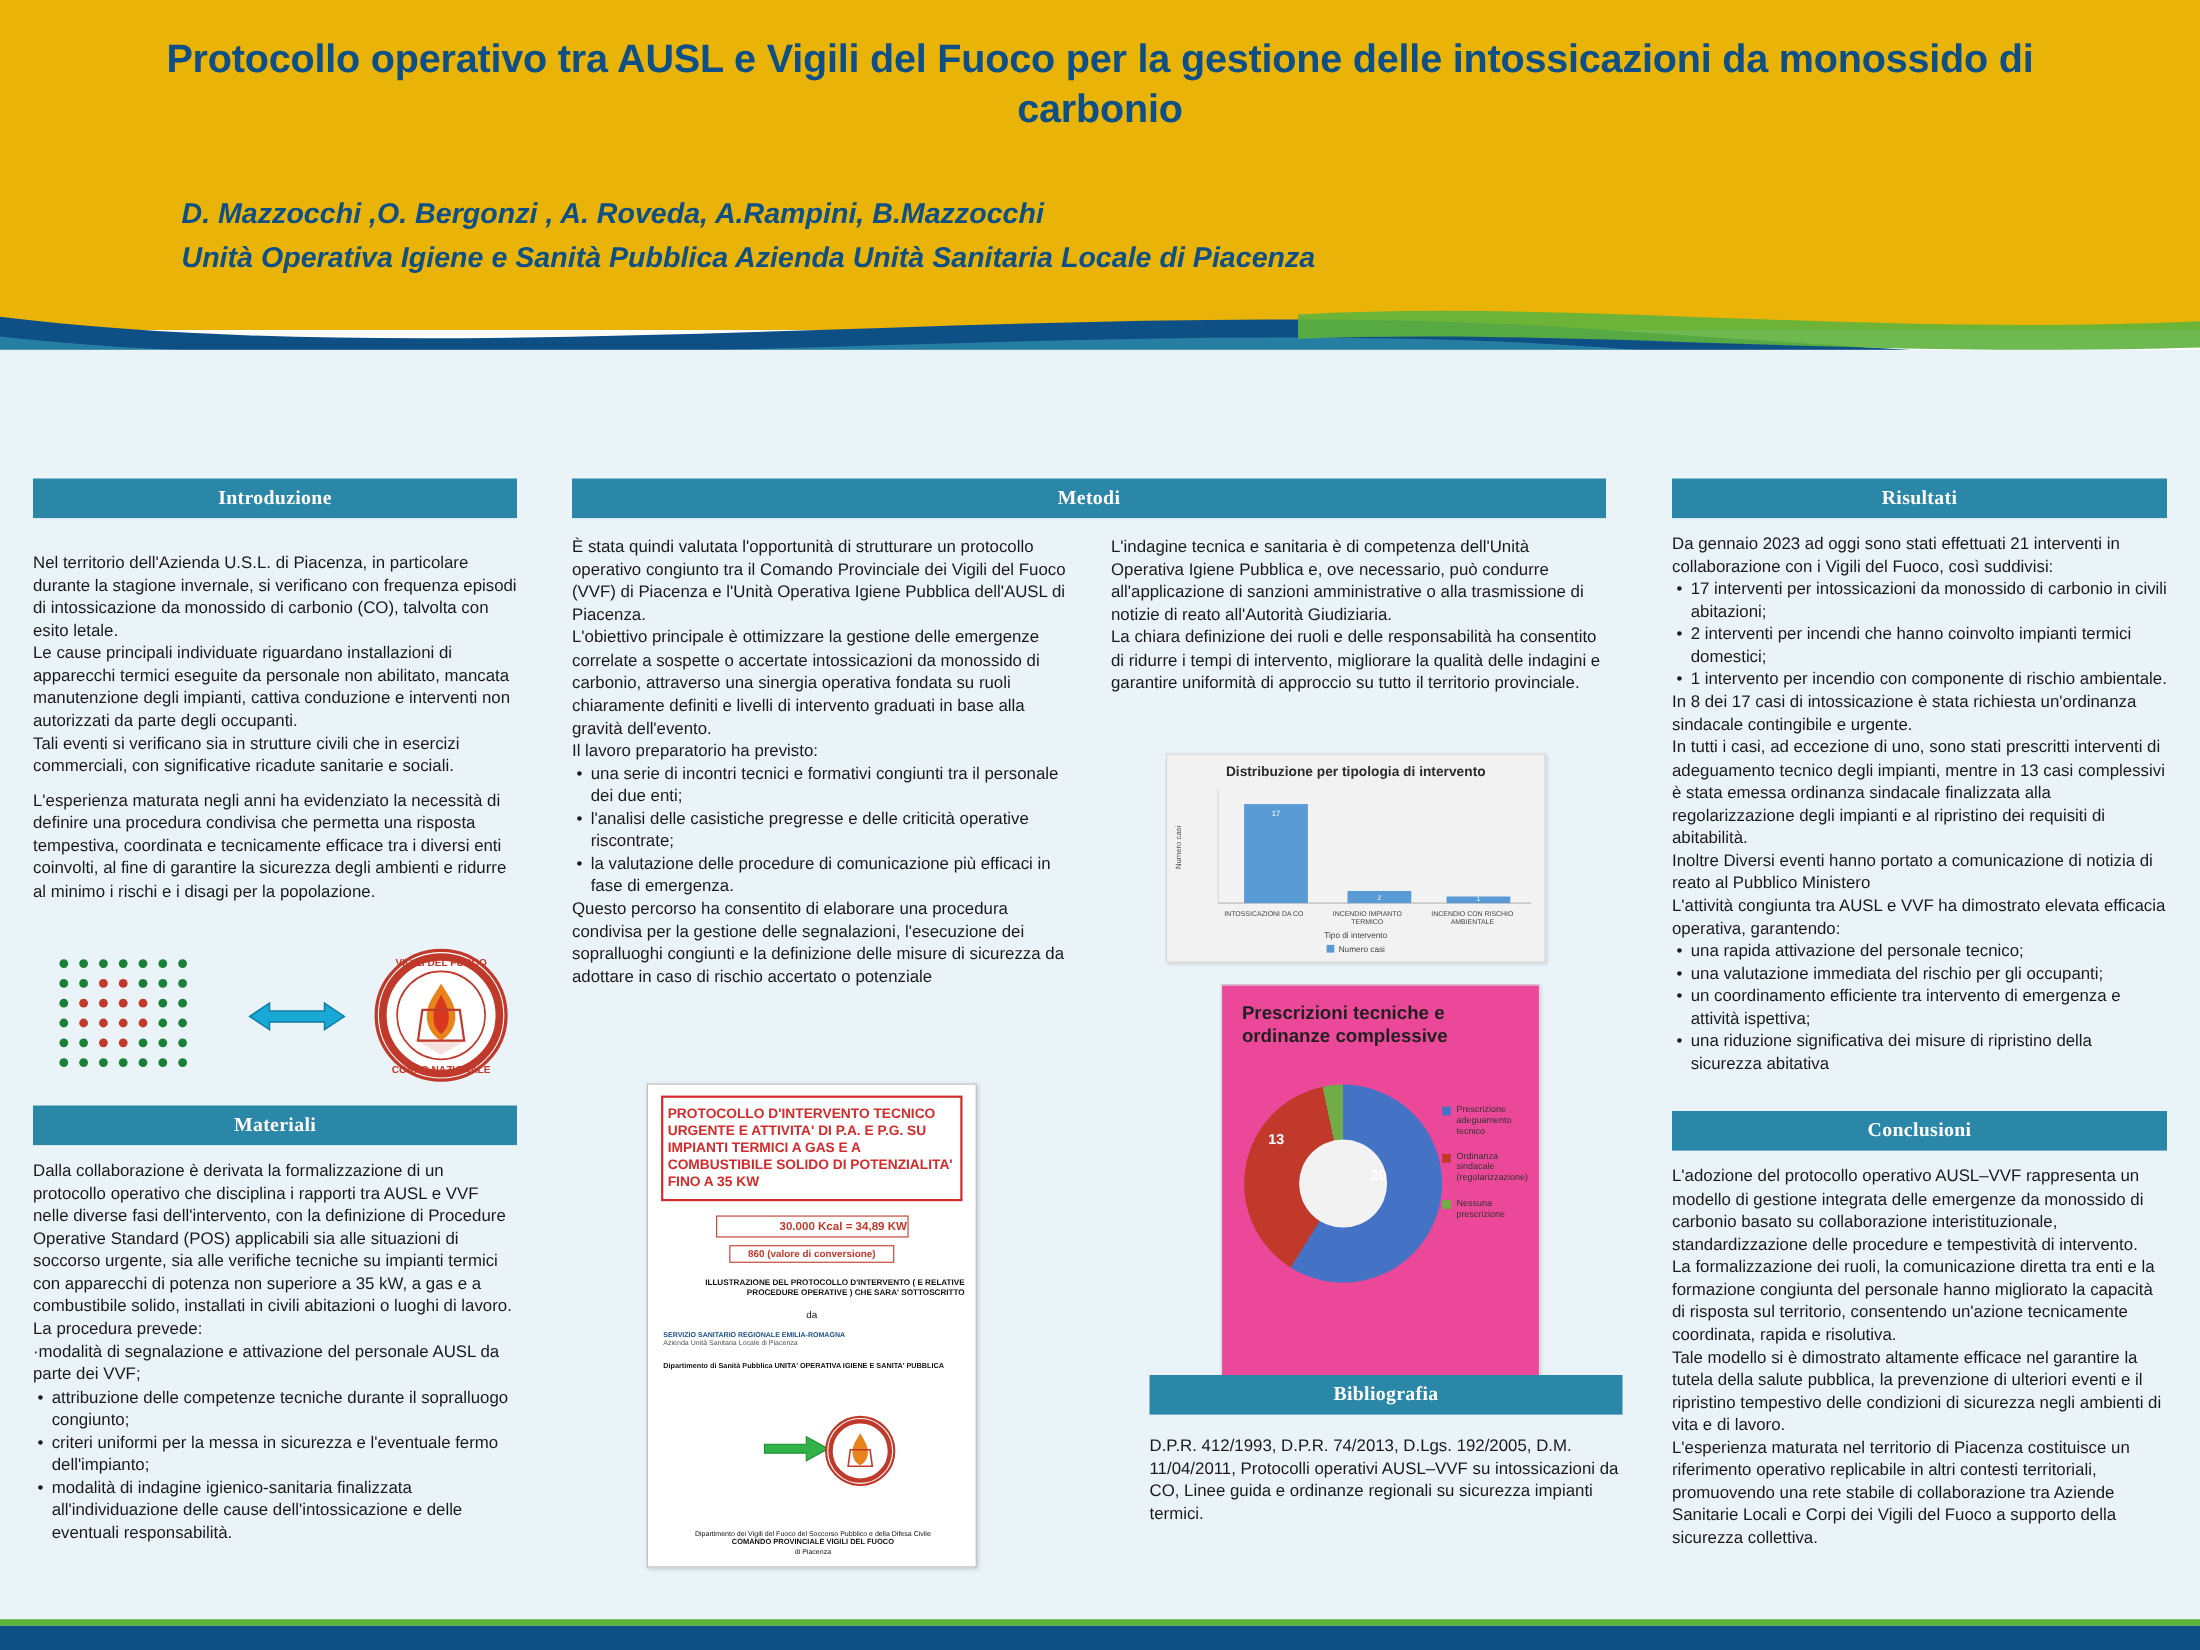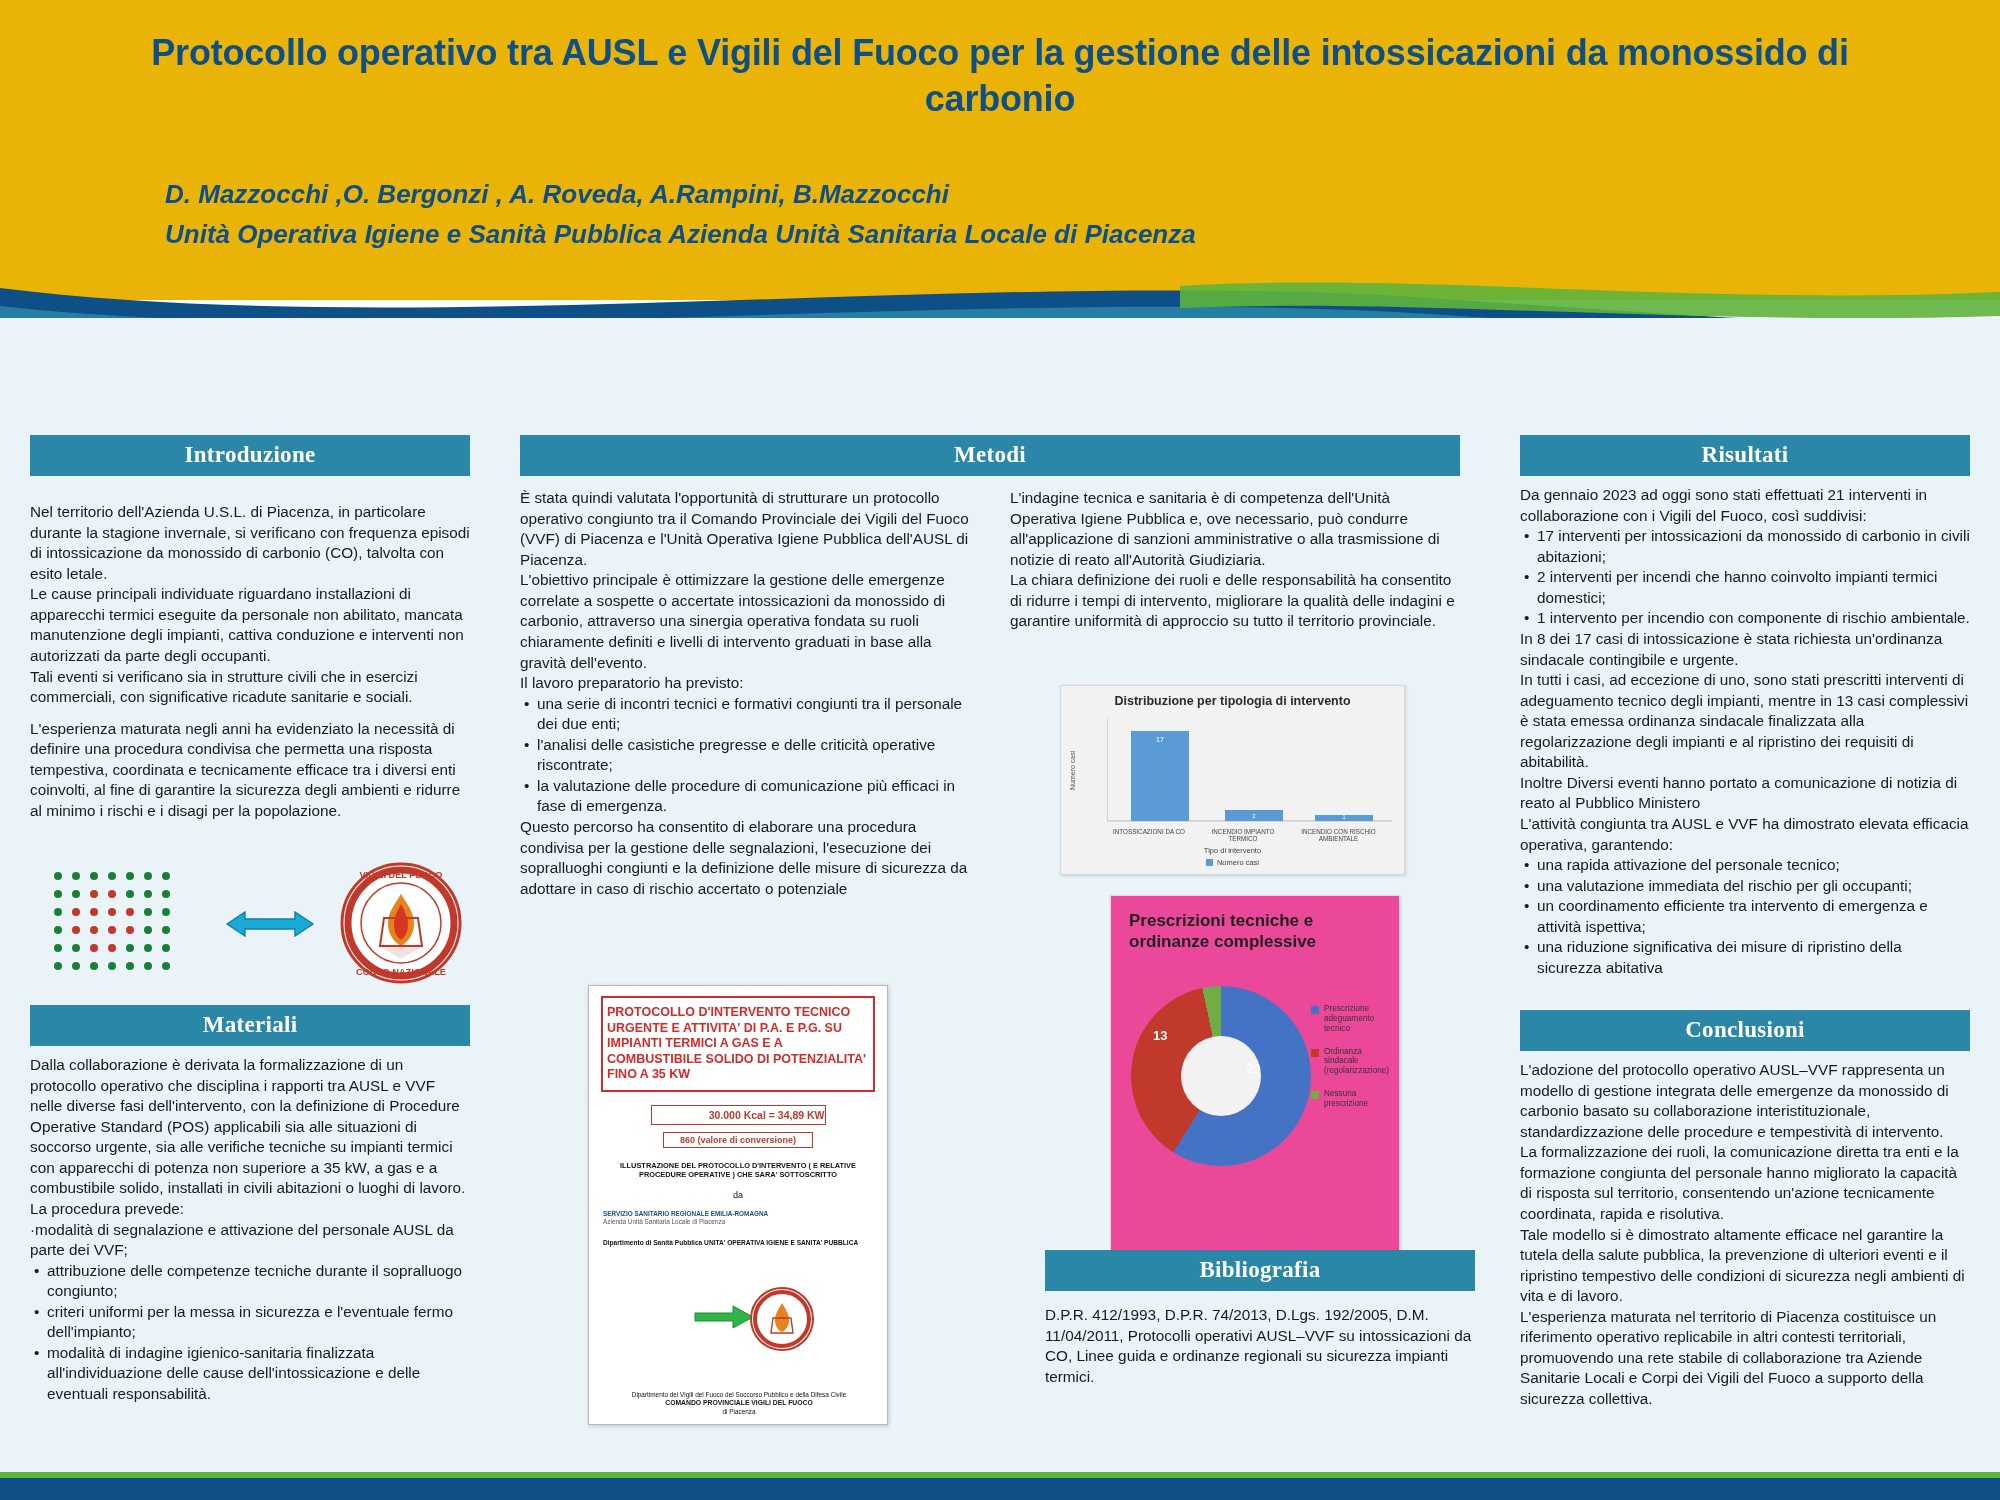--- a/index.html
+++ b/index.html
@@ -45,21 +45,21 @@
   .bottom-band-accent {
     position:absolute; left:0; bottom:22px; width:2000px; height:6px;
     background:#5fb33d;
   }
   
   .sec-head {
     background:#2a87a8;
     color:#ffffff;
     text-align:center;
     font-family:"Liberation Serif", serif;
-    font-size:23px;
+    font-size:18px;
     font-weight:bold;
     padding:7px 0 8px 0;
     letter-spacing:0.3px;
   }
   .col-text {
     font-size:15.3px;
     line-height:1.345;
     color:#1a1a1a;
     text-align:left;
   }
@@ -176,21 +176,21 @@
     margin:13px auto 0 auto; width:175px;
     border:1px solid #c0392b; color:#c0392b;
     font-size:10.5px; font-weight:bold; text-align:right; padding:3px 0;
   }
   .proto-conv {
     margin:7px auto 0 auto; width:150px;
     border:1px solid #c0392b; color:#c0392b;
     font-size:9px; font-weight:bold; text-align:center; padding:2px 0;
   }
   .proto-sub {
-    margin:13px 10px 0 10px; text-align:center;
+    margin:13px 10px 0 10px; text-align:right;
     font-size:7.4px; color:#111; line-height:1.3; font-weight:bold;
   }
   .proto-da { text-align:center; font-size:9px; margin-top:10px; color:#111; }
   .proto-org {
     margin:10px 0 0 14px; font-size:6.4px; color:#1b4f86; line-height:1.25;
   }
   .proto-org2 {
     margin:13px 0 0 14px; font-size:6.6px; color:#111; line-height:1.3; font-weight:bold;
   }
   .proto-arrow { position:absolute; left:104px; top:318px; width:62px; height:26px; }

